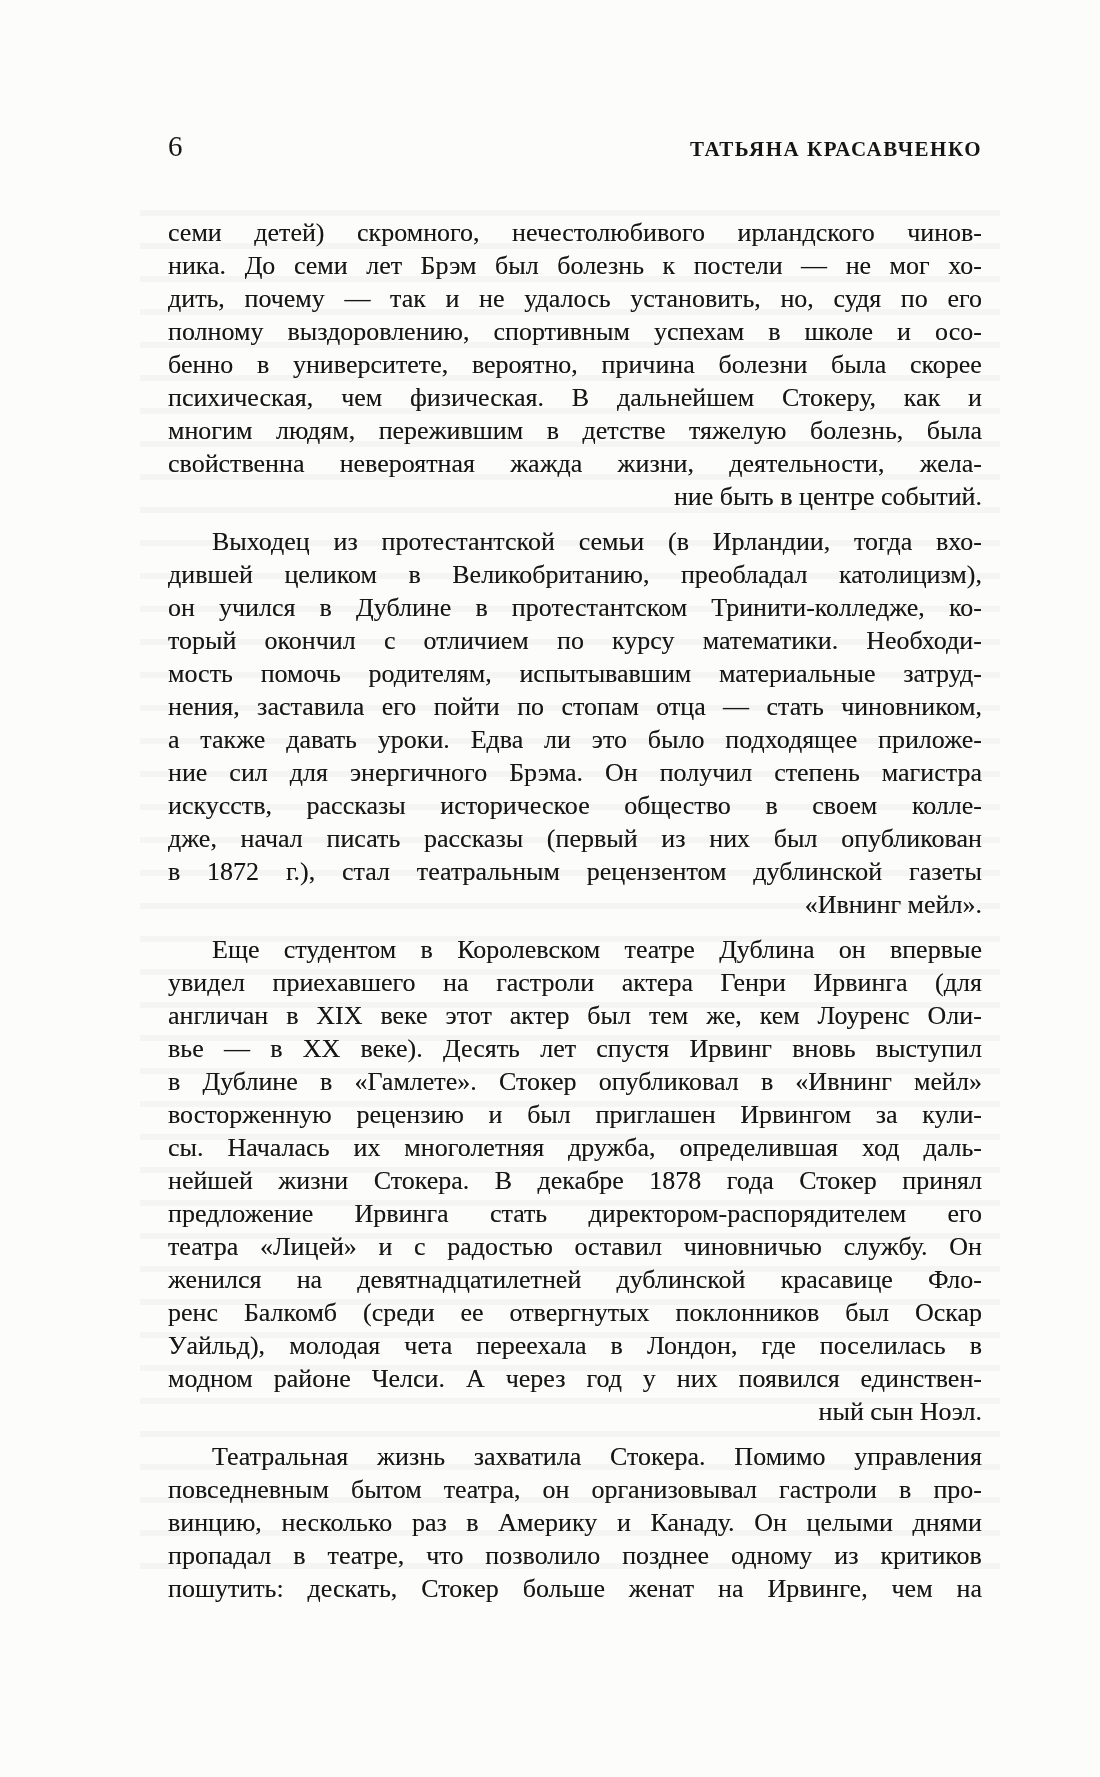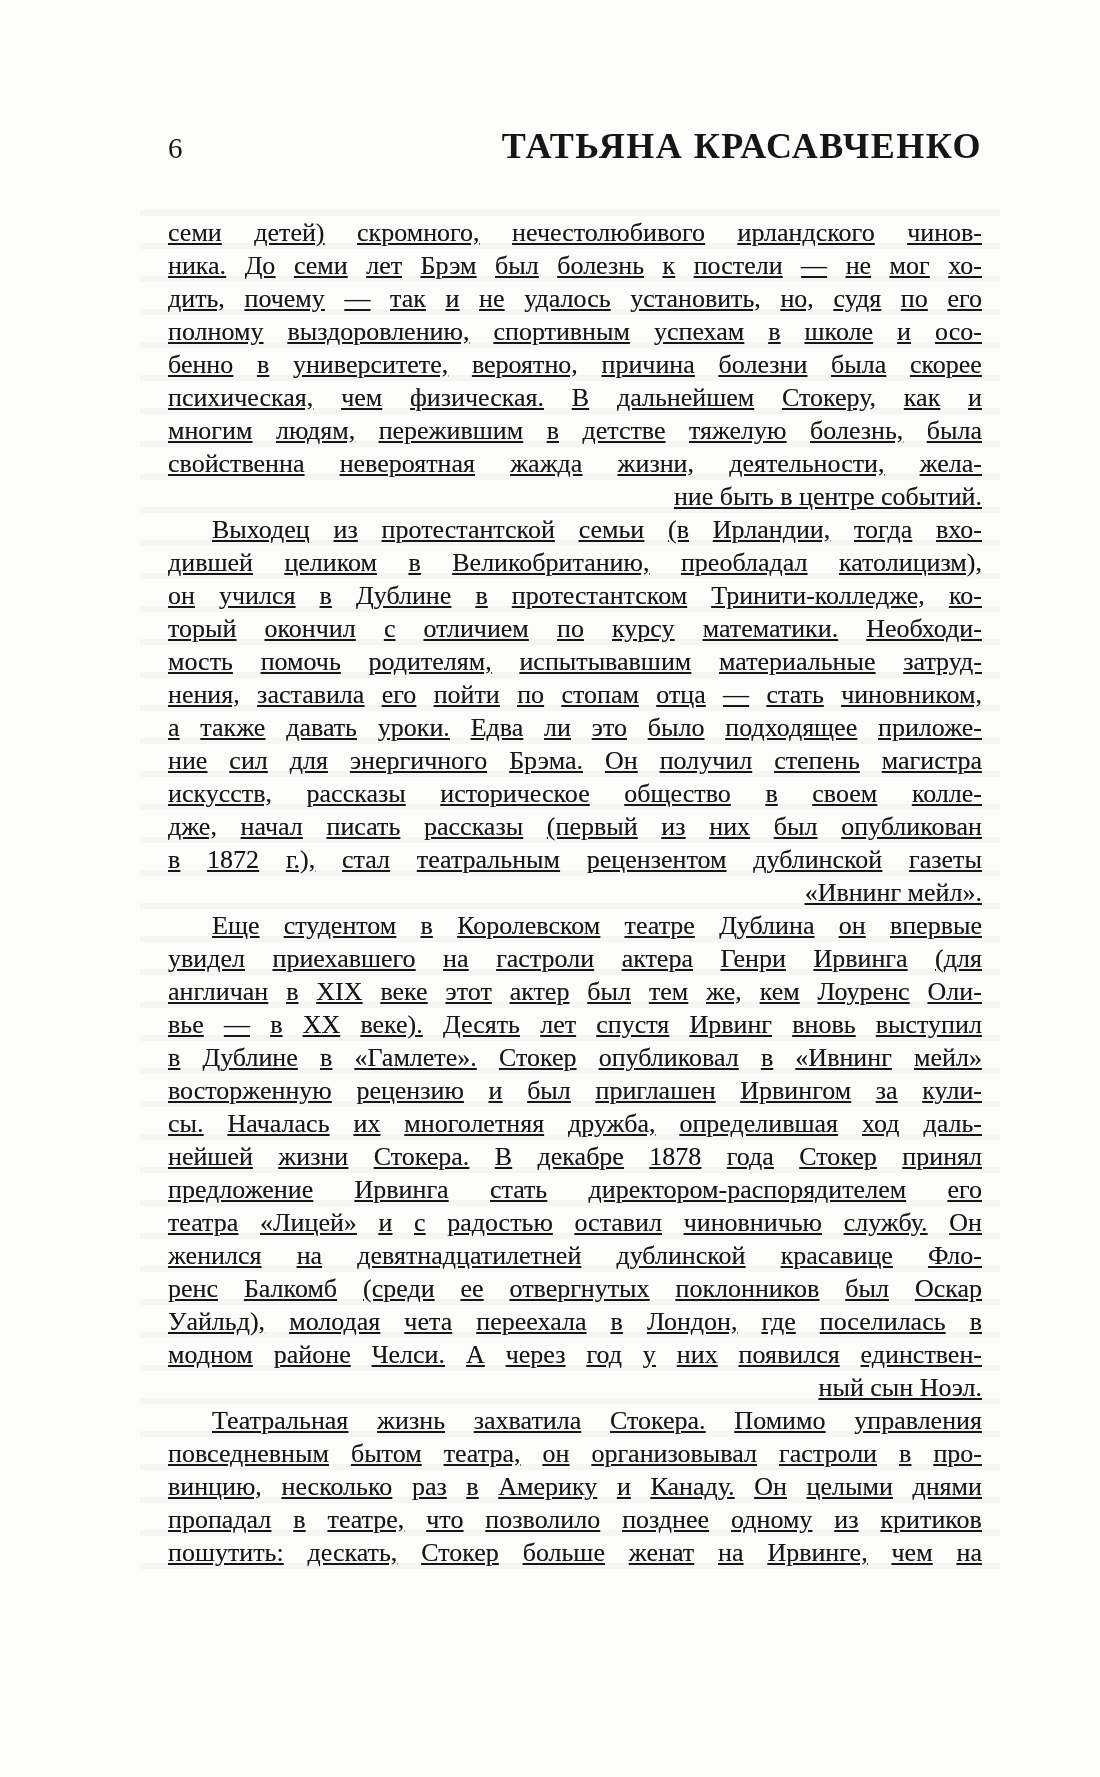--- a/index.html
+++ b/index.html
@@ -45,46 +45,46 @@
     display: flex;
     justify-content: space-between;
     align-items: baseline;
   }
   .page-number {
     font-size: 29px;
     line-height: 32px;
     font-weight: normal;
   }
   .running-header {
-    font-size: 36px;
+    font-size: 21px;
     line-height: 32px;
     font-weight: bold;
     letter-spacing: 1.5px;
     white-space: nowrap;
     margin-left: 21px;
   }
   .text-block {
     position: absolute;
     left: 168px;
     right: 118px;
     top: 216px;
     font-size: 26px;
     line-height: 33px;
     text-shadow: 0 0 0.6px rgba(25,25,25,0.45);
-    text-decoration: underline;
   }
   .line {
     display: flex;
     justify-content: space-between;
     height: 33px;
     align-items: baseline;
     white-space: pre;
   }
   .line.indent {
     padding-left: 44px;
+    margin-top: 12px;
   }
   .line.leftline {
     display: block;
     text-align: right;
   }
 </style>
 </head>
 <body>
 
 <div class="book-page">

